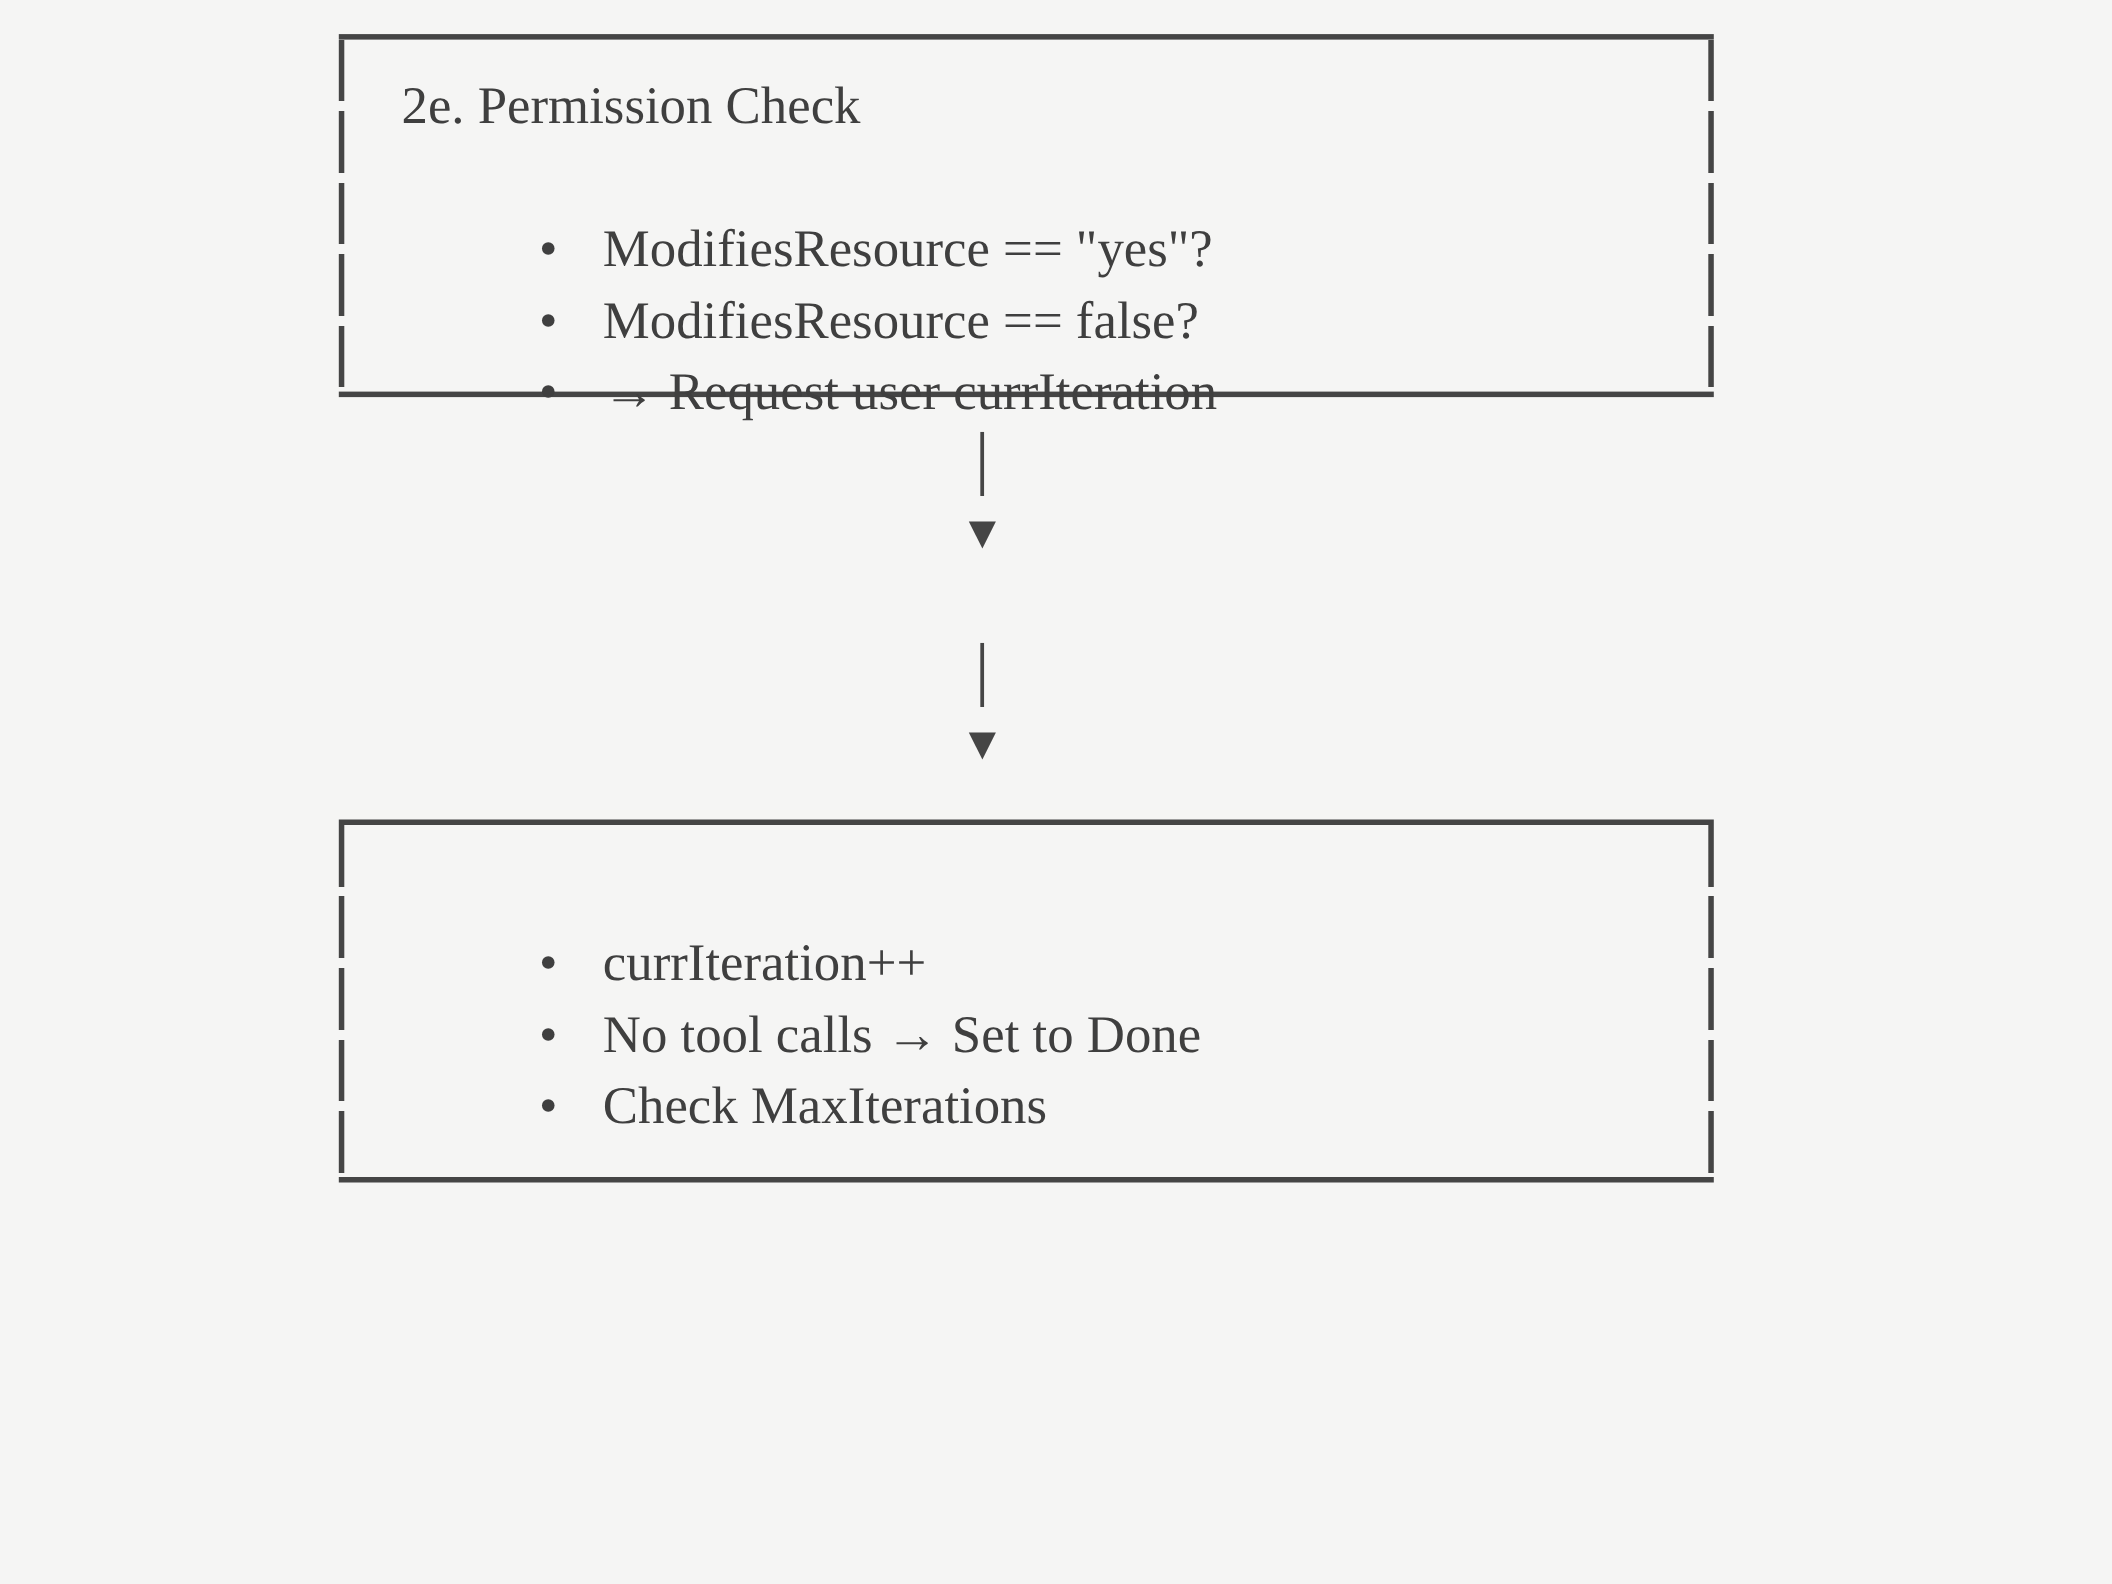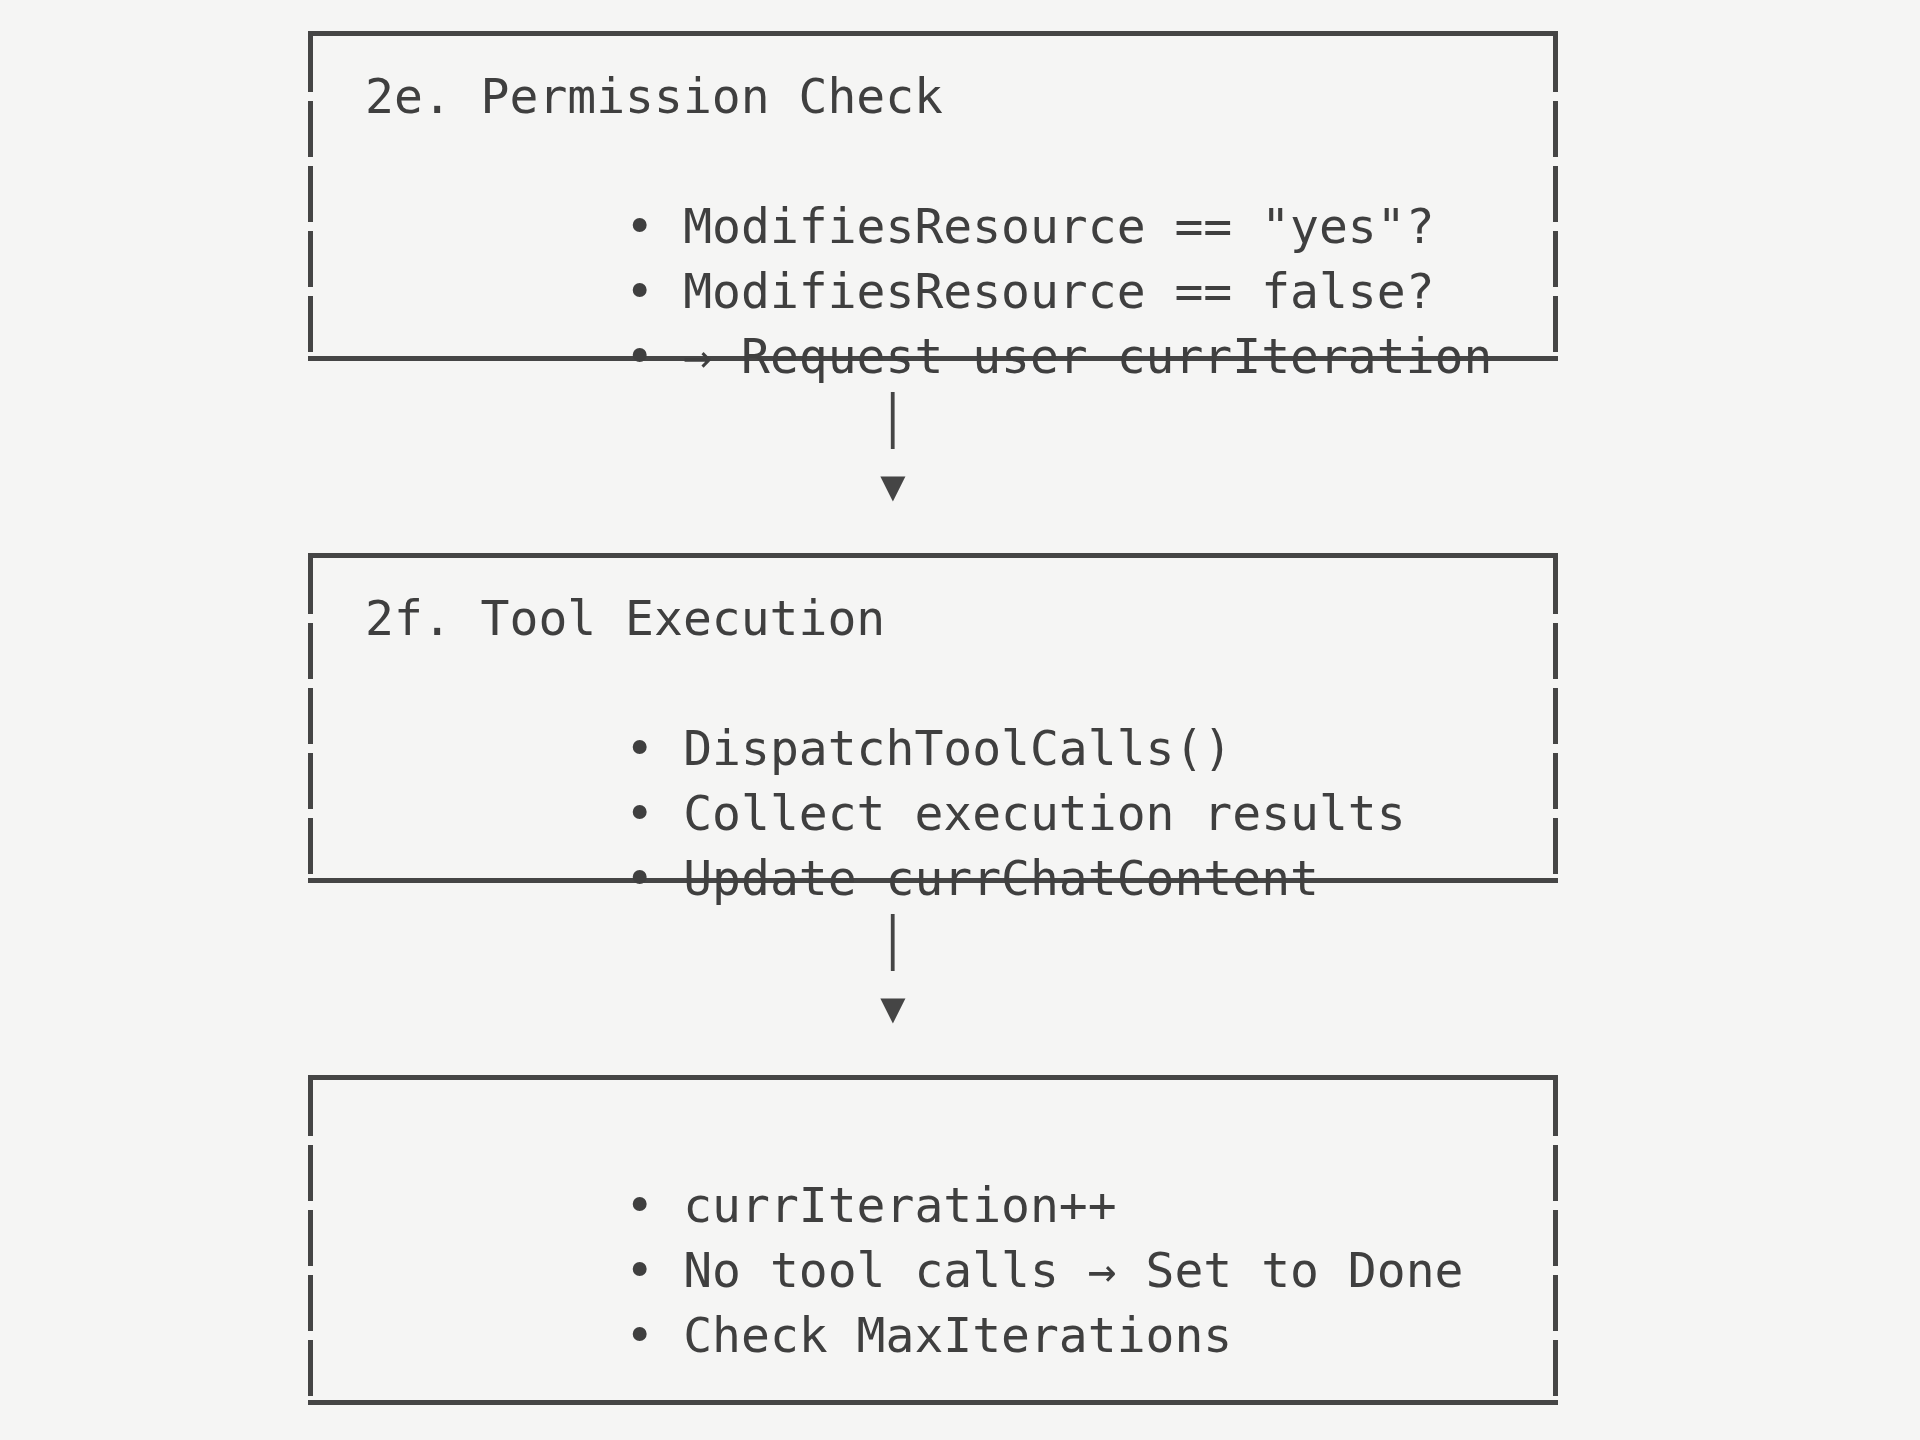--- a/index.html
+++ b/index.html
@@ -7,20 +7,21 @@
     padding: 0;
     background: #f5f5f4;
     font-family: "DejaVu Sans Mono", "Liberation Mono", monospace;
     color: #3f3f3f;
   }
   .stage {
     position: relative;
     width: 1920px;
     height: 1440px;
     overflow: hidden;
+    font-family: Liberation Serif, serif;
   }
   .flow-canvas {
     position: absolute;
     left: 308px;
     top: 31px;
     width: 1250px;
   }
   
   .flow-box {
     box-sizing: border-box;
@@ -90,32 +91,20 @@
       <div class="box-line box-bullet">
         <span class="bullet-dot">•</span><span>→ Request user currIteration</span>
       </div>
     </div>
 
     <div class="connector">
       <span class="connector-glyph">│</span>
       <span class="connector-glyph arrow-head">▼</span>
     </div>
 
-    <div class="flow-box">
-      <div class="box-line box-title">2f. Tool Execution</div>
-      <div class="box-line box-bullet">
-        <span class="bullet-dot">•</span><span>DispatchToolCalls()</span>
-      </div>
-      <div class="box-line box-bullet">
-        <span class="bullet-dot">•</span><span>Collect execution results</span>
-      </div>
-      <div class="box-line box-bullet">
-        <span class="bullet-dot">•</span><span>Update currChatContent</span>
-      </div>
-    </div>
 
     <div class="connector">
       <span class="connector-glyph">│</span>
       <span class="connector-glyph arrow-head">▼</span>
     </div>
 
     <div class="flow-box">
       <div class="box-line box-bullet">
         <span class="bullet-dot">•</span><span>currIteration++</span>
       </div>

